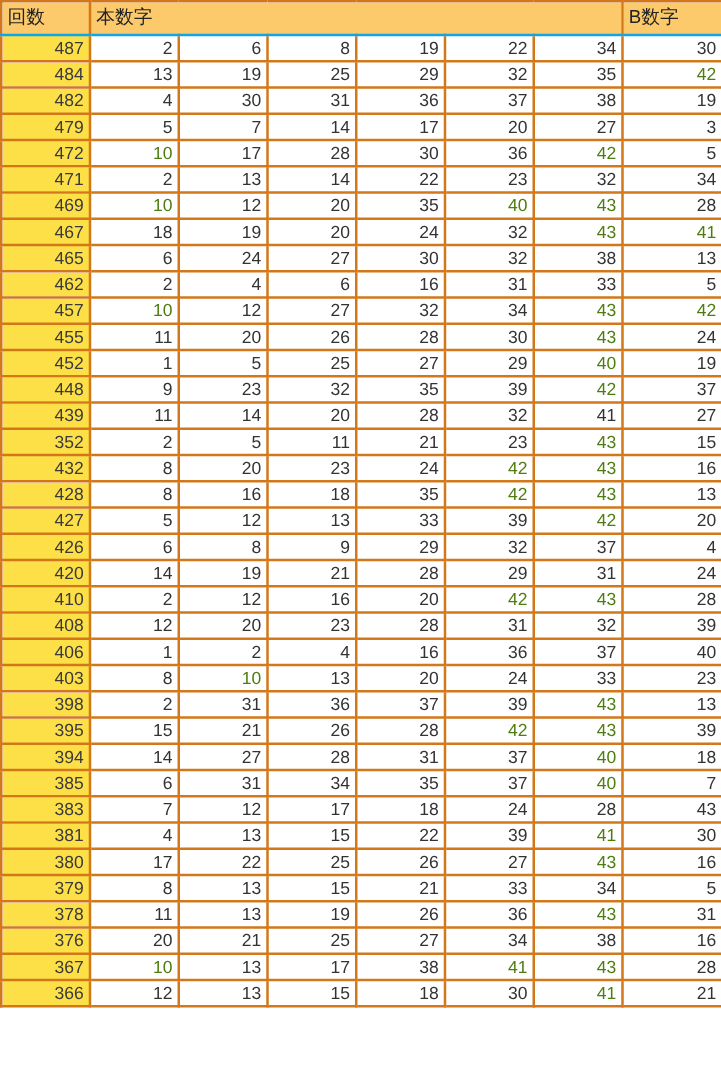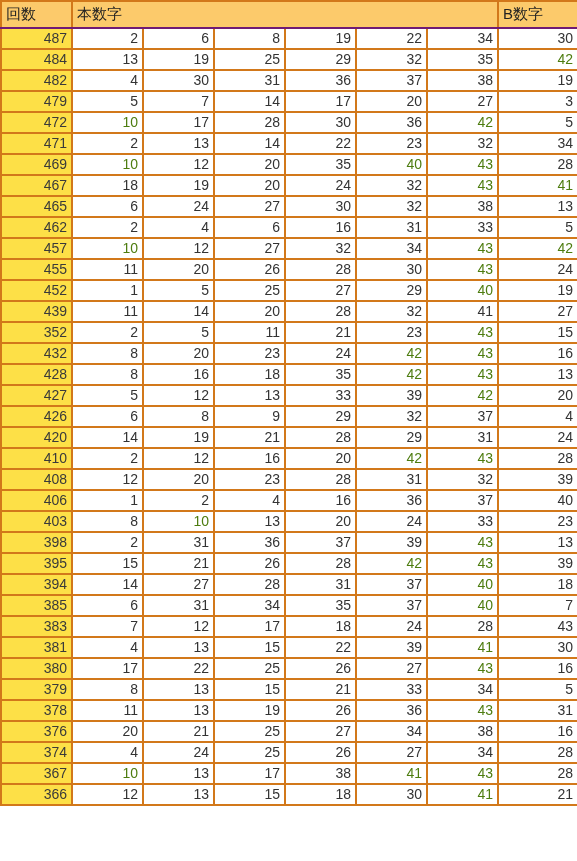--- a/index.html
+++ b/index.html
@@ -37,21 +37,21 @@
     overflow: hidden;
     white-space: nowrap;
   }
   #lottery-table thead th {
     background: #fcca6b;
     text-align: left;
     height: 27px;
     line-height: 24px;
     font-size: 15px;
     color: #222222;
-    border-bottom: 2px solid #701a75;
+    border-bottom: 2px solid #0ea5e9;
   }
   #lottery-table tbody td {
     background: #ffffff;
     text-align: right;
   }
   #lottery-table tbody td.round-cell {
     background: #fde047;
     text-align: right;
     color: #3a3a3a;
   }
@@ -205,20 +205,30 @@
         <td class="round-cell">452</td>
         <td>1</td>
         <td>5</td>
         <td>25</td>
         <td>27</td>
         <td>29</td>
         <td class="hot">40</td>
         <td>19</td>
       </tr>
       <tr>
+        <td class="round-cell">448</td>
+        <td>9</td>
+        <td>23</td>
+        <td>32</td>
+        <td>35</td>
+        <td>39</td>
+        <td class="hot">42</td>
+        <td>37</td>
+      </tr>
+      <tr>
         <td class="round-cell">439</td>
         <td>11</td>
         <td>14</td>
         <td>20</td>
         <td>28</td>
         <td>32</td>
         <td>41</td>
         <td>27</td>
       </tr>
       <tr>
@@ -415,30 +425,20 @@
         <td class="round-cell">376</td>
         <td>20</td>
         <td>21</td>
         <td>25</td>
         <td>27</td>
         <td>34</td>
         <td>38</td>
         <td>16</td>
       </tr>
       <tr>
-        <td class="round-cell">374</td>
-        <td>4</td>
-        <td>24</td>
-        <td>25</td>
-        <td>26</td>
-        <td>27</td>
-        <td>34</td>
-        <td>28</td>
-      </tr>
-      <tr>
         <td class="round-cell">367</td>
         <td class="hot">10</td>
         <td>13</td>
         <td>17</td>
         <td>38</td>
         <td class="hot">41</td>
         <td class="hot">43</td>
         <td>28</td>
       </tr>
       <tr>

